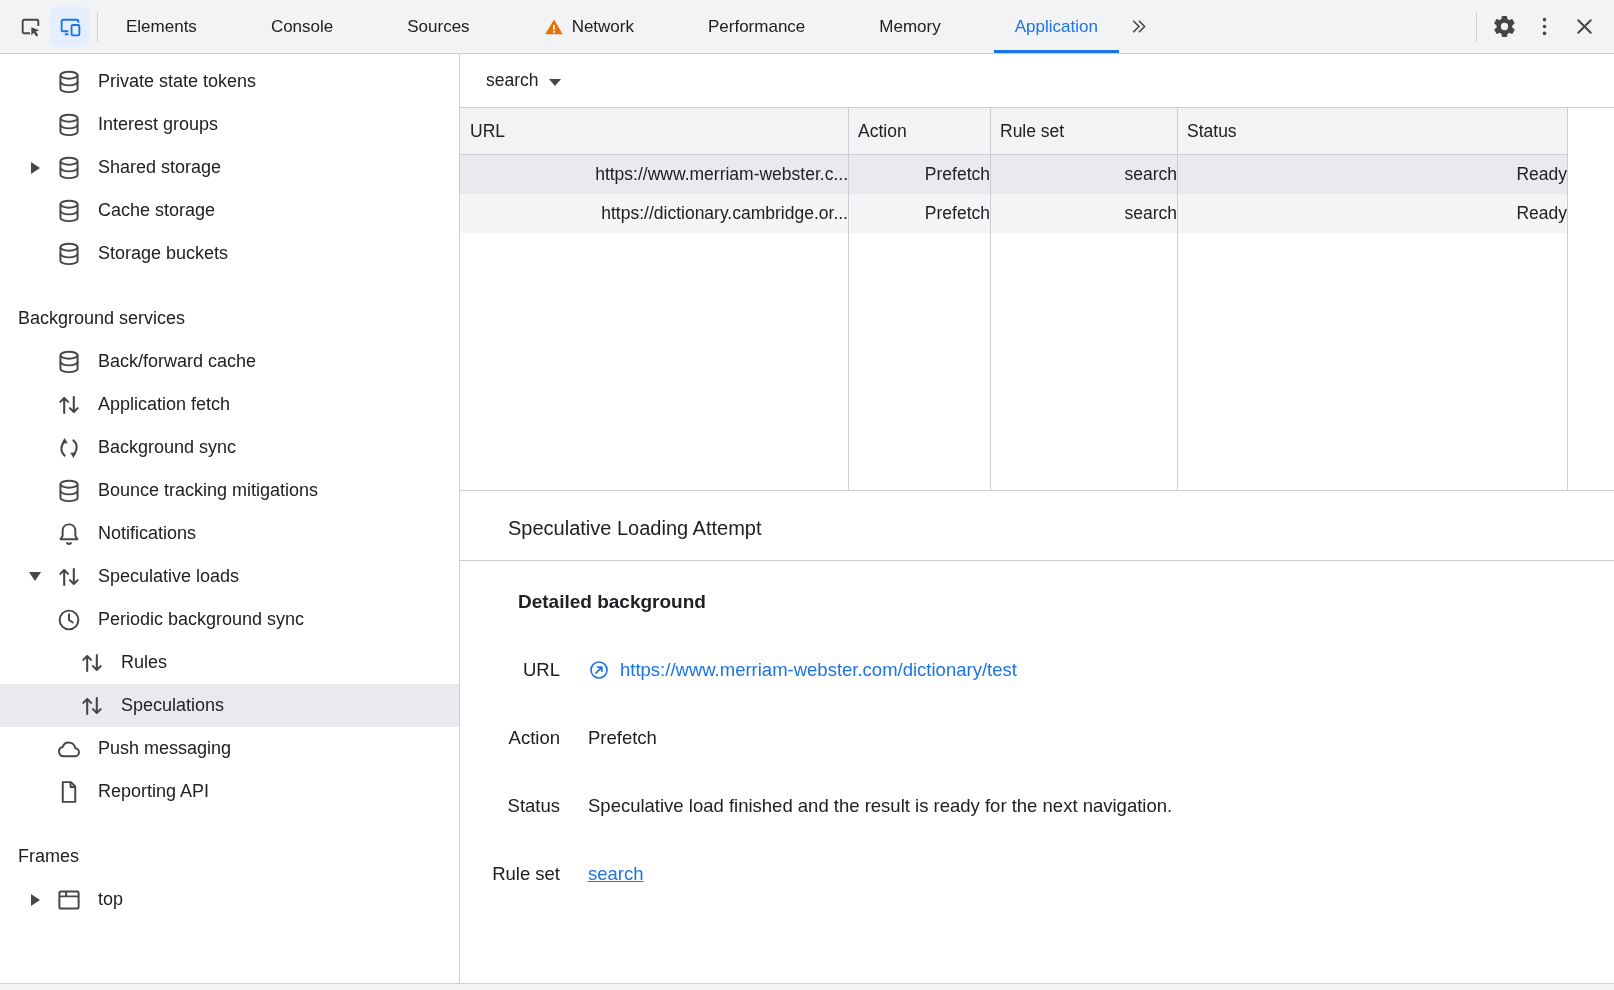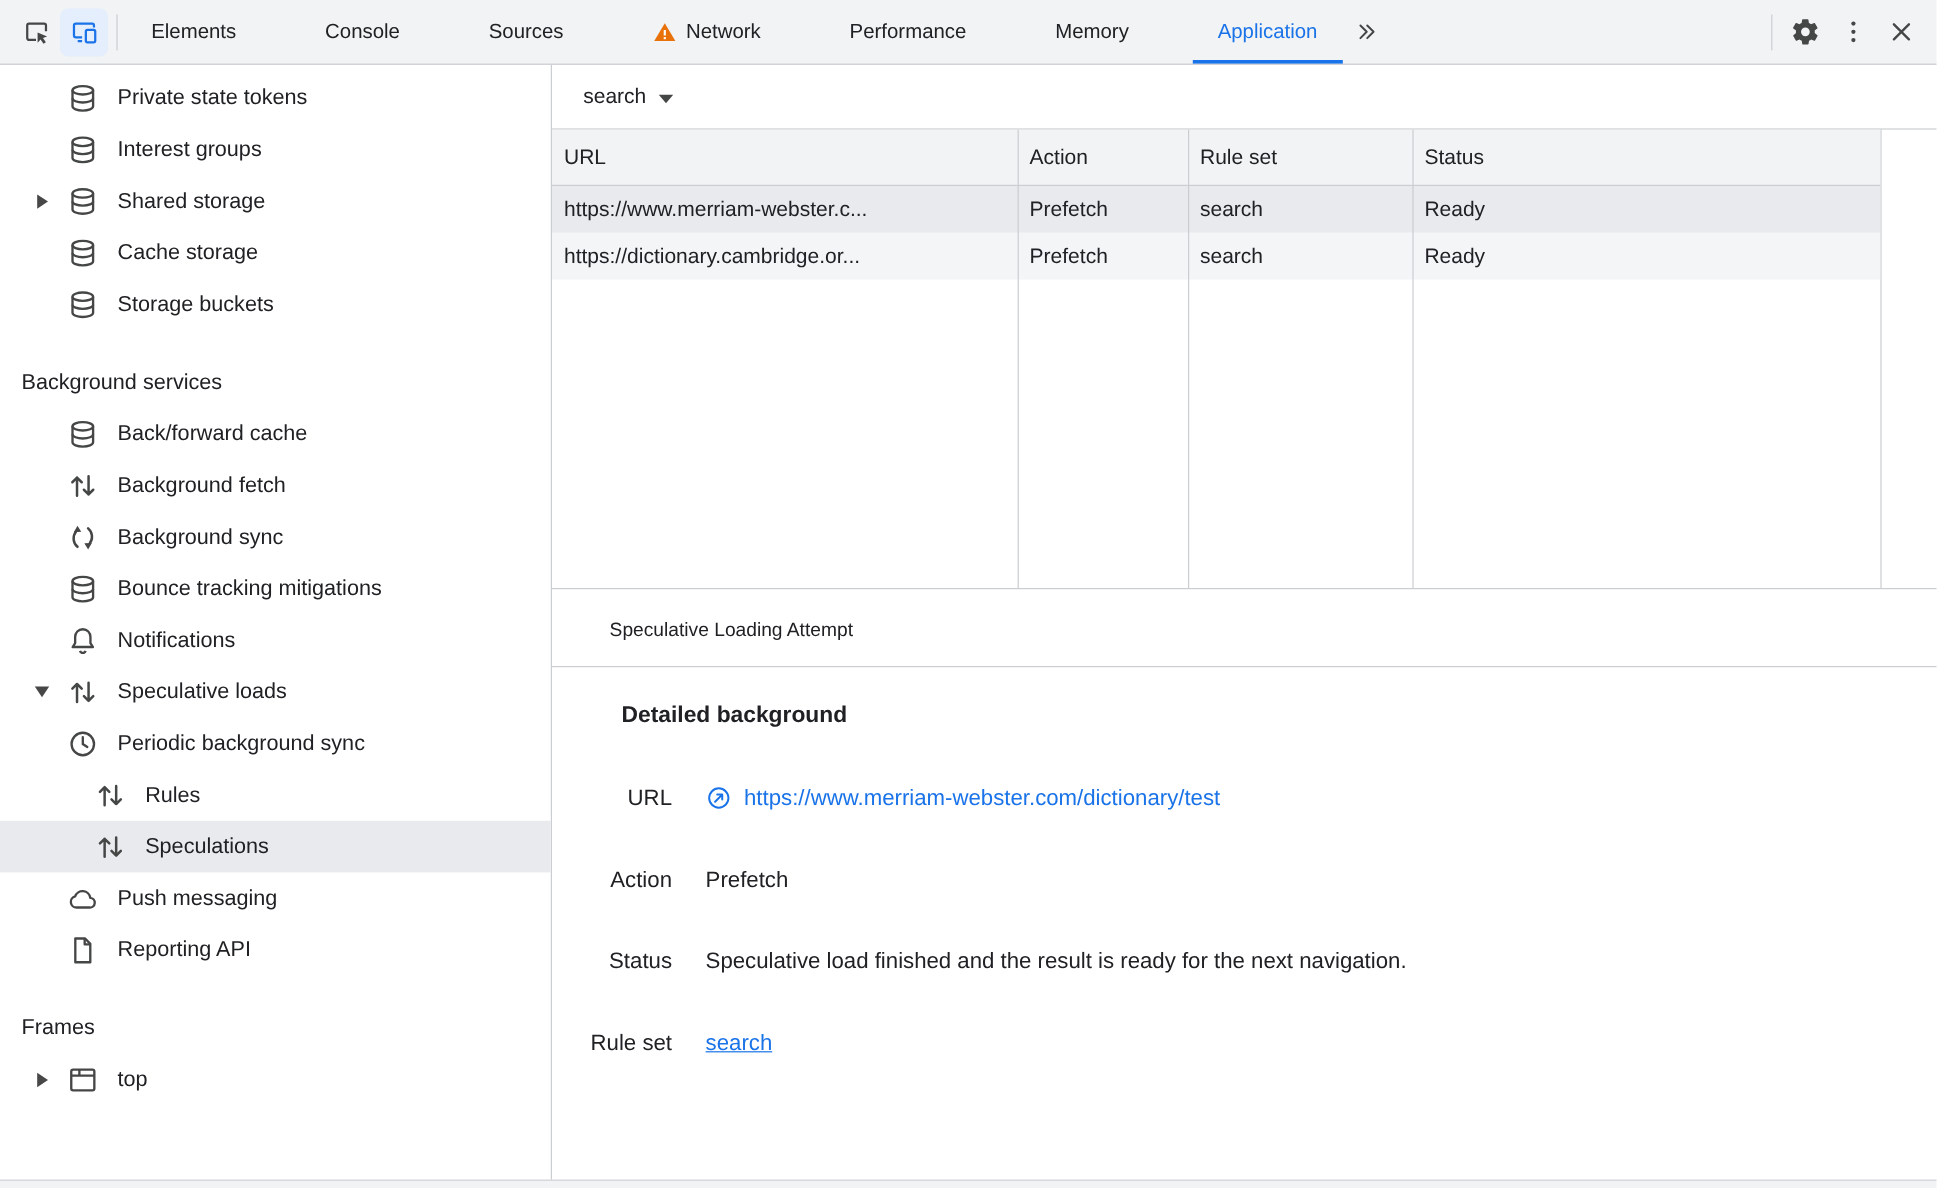--- a/index.html
+++ b/index.html
@@ -59,26 +59,26 @@
   .filter-bar{flex:0 0 53px;height:53px;display:flex;align-items:center;padding-left:26px;}
   .filter-btn{display:flex;align-items:center;gap:10px;background:none;border:none;font-family:inherit;font-size:17.5px;color:#202124;padding:0;}
   .dd-tri{width:0;height:0;border-left:6px solid transparent;border-right:6px solid transparent;border-top:7px solid #454746;margin-top:3px;}
 
   .grid-wrap{flex:0 0 384px;height:384px;border-top:1px solid #cacdd1;border-bottom:1px solid #cacdd1;box-sizing:border-box;}
   .grid-inner{height:100%;margin-right:46px;border-right:1px solid #cacdd1;position:relative;box-sizing:border-box;overflow:hidden;}
   .col-line{position:absolute;top:0;bottom:0;width:1px;background:#cacdd1;}
   .grid-header,.grid-row{display:grid;grid-template-columns:388px 142px 187px 1fr;align-items:center;font-size:17.5px;}
   .grid-header{height:47px;background:var(--toolbar-bg,#f1f3f4);border-bottom:1px solid #cacdd1;box-sizing:border-box;}
   .grid-header .cell{padding-left:10px;}
-  .grid-row{height:39px;background:#f4f5f7;}
+  .grid-row{height:39px;background:#f4f5f7;text-align:right;}
   .grid-row.selected{background:var(--selected-bg,#e8eaed);}
   .grid-row .cell{padding-left:10px;white-space:nowrap;overflow:hidden;text-overflow:ellipsis;}
 
   .attempt-bar{border-bottom:1px solid #cacdd1;padding:26px 0 20px 48px;}
-  .attempt-title{margin:0;font-size:16px;font-weight:400;color:#202124;}
+  .attempt-title{margin:0;font-size:20px;font-weight:400;color:#202124;}
 
   .detail{padding-top:30px;flex:1;overflow:hidden;}
   .detail-h{margin:0 0 46px 58px;font-size:19px;font-weight:700;}
   .d-row{display:flex;align-items:flex-start;margin-bottom:46px;font-size:18.5px;}
   .d-label{flex:0 0 100px;width:100px;text-align:right;color:#202124;}
   .d-value{margin-left:28px;display:flex;align-items:center;gap:10px;min-width:0;}
   .d-link{color:var(--accent,#1a73e8);text-decoration:none;}
   .d-link.underline{text-decoration:underline;}
   .url-ic{width:22px;height:22px;color:var(--accent,#1a73e8);flex:0 0 22px;}
   .url-ic svg{width:22px;height:22px;display:block;}
@@ -240,21 +240,21 @@
           <span class="side-label" data-interactable="false">Back/forward cache</span>
         </div>
         <div class="side-item lvl1" data-interactable="true">
           <span class="arrow-slot" data-interactable="false"></span>
           <span class="side-icon" data-interactable="false">
             <svg viewBox="0 0 20 20" fill="none" stroke="currentColor" stroke-width="1.6" stroke-linecap="round" stroke-linejoin="round">
               <path d="M6.3 16.2V4.6M3.3 7.6l3-3 3 3"></path>
               <path d="M13.7 3.8v11.6M10.7 12.4l3 3 3-3"></path>
             </svg>
           </span>
-          <span class="side-label" data-interactable="false">Background fetch</span>
+          <span class="side-label" data-interactable="false">Application fetch</span>
         </div>
         <div class="side-item lvl1" data-interactable="true">
           <span class="arrow-slot" data-interactable="false"></span>
           <span class="side-icon" data-interactable="false">
             <svg viewBox="0 0 20 20">
               <path d="M6.6 15.9A7 7 0 0 1 5.6 6.2" fill="none" stroke="currentColor" stroke-width="1.6" stroke-linecap="round"></path>
               <path d="M13.4 4.1a7 7 0 0 1 1 9.7" fill="none" stroke="currentColor" stroke-width="1.6" stroke-linecap="round"></path>
               <polygon points="6.6,2.4 4.2,6.5 9,6.3" fill="currentColor"></polygon>
               <polygon points="13.4,17.6 15.8,13.5 11,13.7" fill="currentColor"></polygon>
             </svg>

